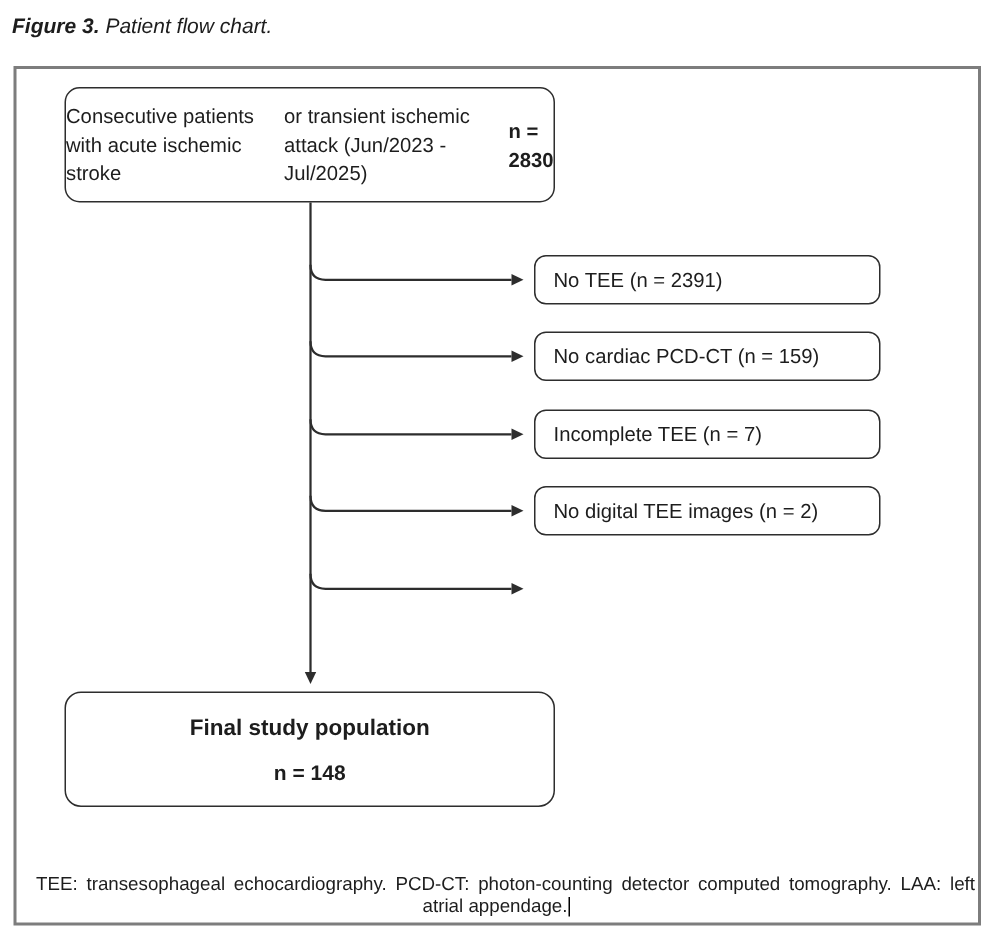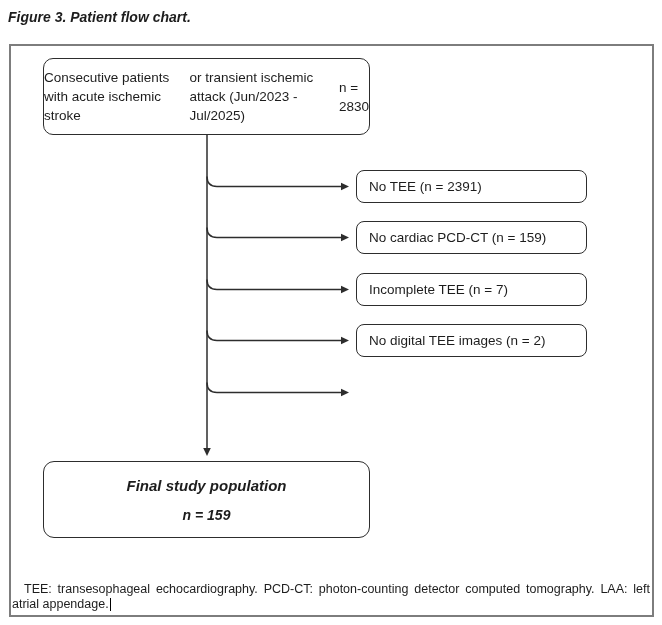--- a/index.html
+++ b/index.html
@@ -25,21 +25,20 @@
     font-size: 14px;
     line-height: 18px;
     white-space: nowrap;
   }
   .cap-label {
     font-weight: bold;
     font-style: italic;
   }
   .cap-text {
     font-style: italic;
-    font-weight: bold;
   }
   .frame {
     position: absolute;
     left: 9px;
     top: 44px;
     width: 645px;
     height: 573px;
     border: 2px solid #7d7d7d;
     box-sizing: border-box;
     background: #ffffff;
@@ -56,21 +55,21 @@
     width: 327px;
     height: 77px;
     border-radius: 10px;
     display: flex;
     flex-direction: row;
     justify-content: center;
     align-items: center;
     font-size: 13.5px;
     line-height: 19px;
   }
-  .top-box .n-line { font-weight: normal; }
+  .top-box .n-line { font-weight: bold; }
   .excl-box {
     left: 356px;
     width: 231px;
     height: 33px;
     border-radius: 8px;
     display: flex;
     align-items: center;
     padding-left: 12px;
     font-size: 13.5px;
   }
@@ -79,21 +78,20 @@
     top: 461px;
     width: 327px;
     height: 77px;
     border-radius: 11px;
     display: flex;
     flex-direction: column;
     justify-content: center;
     align-items: center;
     text-align: center;
     gap: 13px;
-    font-style: italic;
   }
   .final-title {
     font-weight: bold;
     font-size: 15px;
   }
   .final-n {
     font-weight: bold;
     font-size: 14px;
   }
   .connectors {
@@ -112,21 +110,21 @@
     font-size: 12.5px;
     line-height: 15px;
     color: #1d1d1d;
   }
   .fn-line1 {
     text-align: justify;
     text-align-last: justify;
     white-space: nowrap;
     padding-left: 12px;
   }
-  .fn-line2 { text-align: left; }
+  .fn-line2 { text-align: center; }
   .cursor {
     display: inline-block;
     width: 1px;
     height: 13px;
     background: #000000;
     vertical-align: text-bottom;
     margin-left: 1px;
   }
 </style>
 </head>
@@ -176,21 +174,21 @@
   </div>
   <div class="box excl-box" style="top:273px">
     <span>Incomplete TEE (n = 7)</span>
   </div>
   <div class="box excl-box" style="top:324px">
     <span>No digital TEE images (n = 2)</span>
   </div>
 
   <div class="box final-box">
     <div class="final-title">Final study population</div>
-    <div class="final-n">n = 159</div>
+    <div class="final-n">n = 148</div>
   </div>
 
   <div class="footnote">
     <div class="fn-line1">TEE: transesophageal echocardiography. PCD-CT: photon-counting detector computed tomography. LAA: left</div>
     <div class="fn-line2">
       <span>atrial appendage.</span><span class="cursor"></span>
     </div>
   </div>
 
 </div>

